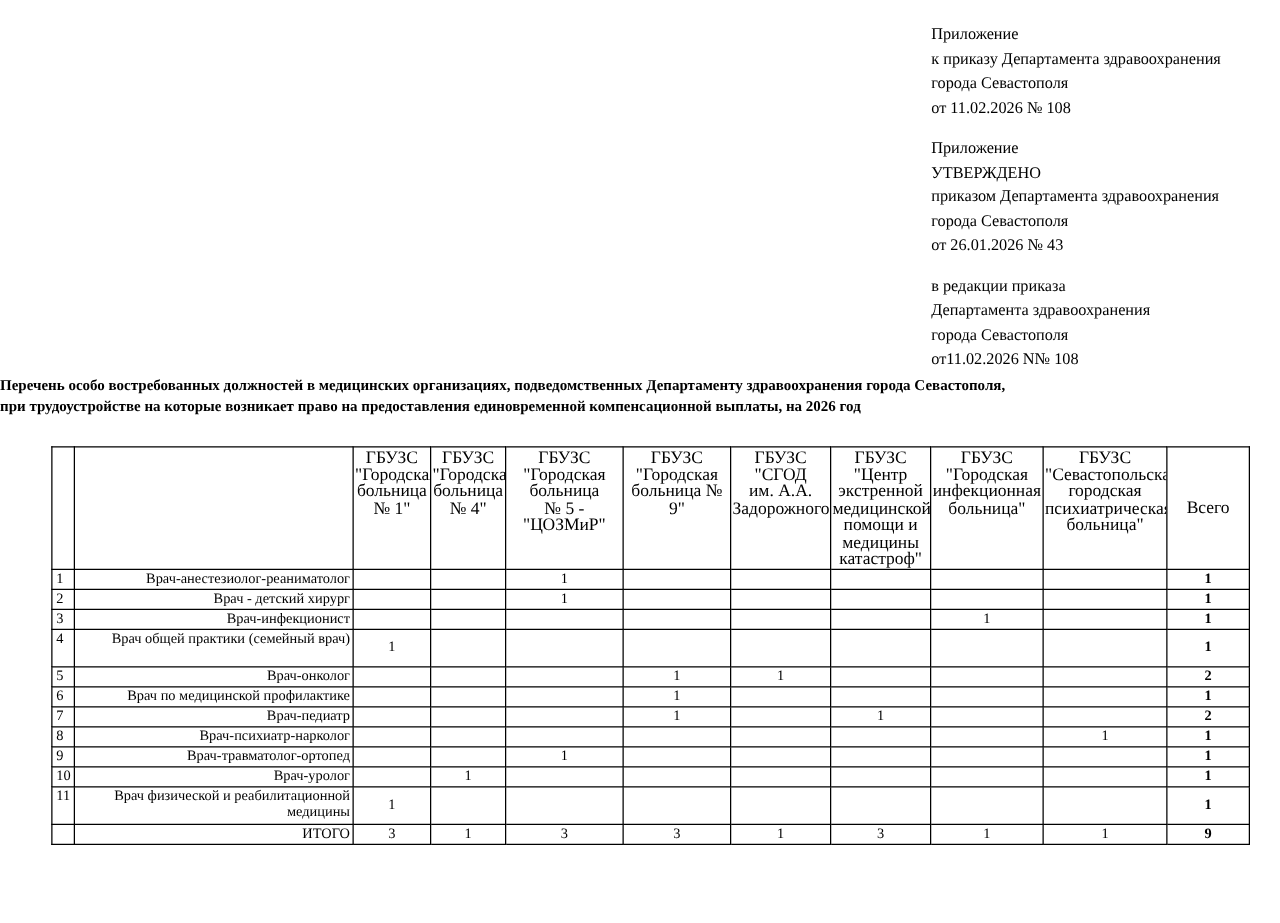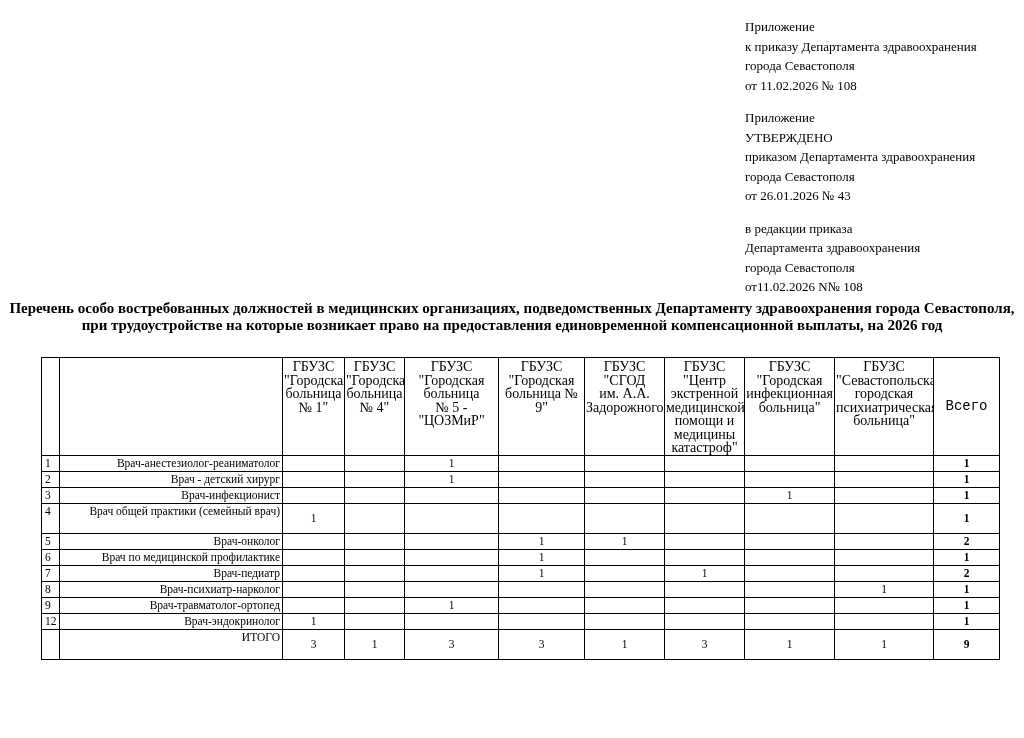--- a/index.html
+++ b/index.html
@@ -25,23 +25,22 @@
   }
   .hblock {
     white-space: pre-line;
     margin: 0 0 13px 0;
   }
   .doc-title {
     position: absolute;
     left: 0;
     top: 300px;
     width: 1024px;
-    text-align: center;
     font-weight: bold;
-    font-size: 15px;
+    font-size: 12px;
     line-height: 17px;
     white-space: pre-line;
   }
   table.positions {
     position: absolute;
     left: 41px;
     top: 357px;
     width: 958px;
     border-collapse: collapse;
     table-layout: fixed;
@@ -67,21 +66,20 @@
     font-size: 14px;
     line-height: 13.5px;
     text-align: center;
     vertical-align: top;
     padding: 2px 1px 0 1px;
     white-space: pre-line;
   }
   .positions th.col-total-header {
     vertical-align: middle;
     padding-top: 0;
-    font-family: Liberation Mono, monospace;
   }
   .positions tbody tr { height: 16px; }
   .positions tbody tr:nth-child(4),
   .positions tbody tr:nth-child(11),
   .positions tbody tr:nth-child(13) { height: 30px; }
   .positions td {
     font-size: 11.5px;
     line-height: 13px;
     padding: 0;
   }
@@ -293,22 +291,36 @@
           <td class="val"></td>
           <td class="val">1</td>
           <td class="val"></td>
           <td class="val"></td>
           <td class="val"></td>
           <td class="val"></td>
           <td class="val"></td>
           <td class="val">1</td>
         </tr>
         <tr>
-          <td class="num">12</td>
-          <td class="name">Врач-эндокринолог</td>
+          <td class="num">10</td>
+          <td class="name">Врач-уролог</td>
+          <td class="val"></td>
+          <td class="val">1</td>
+          <td class="val"></td>
+          <td class="val"></td>
+          <td class="val"></td>
+          <td class="val"></td>
+          <td class="val"></td>
+          <td class="val"></td>
+          <td class="val">1</td>
+        </tr>
+        <tr>
+          <td class="num">11</td>
+          <td class="name">Врач физической и реабилитационной
+медицины</td>
           <td class="val">1</td>
           <td class="val"></td>
           <td class="val"></td>
           <td class="val"></td>
           <td class="val"></td>
           <td class="val"></td>
           <td class="val"></td>
           <td class="val"></td>
           <td class="val">1</td>
         </tr>

